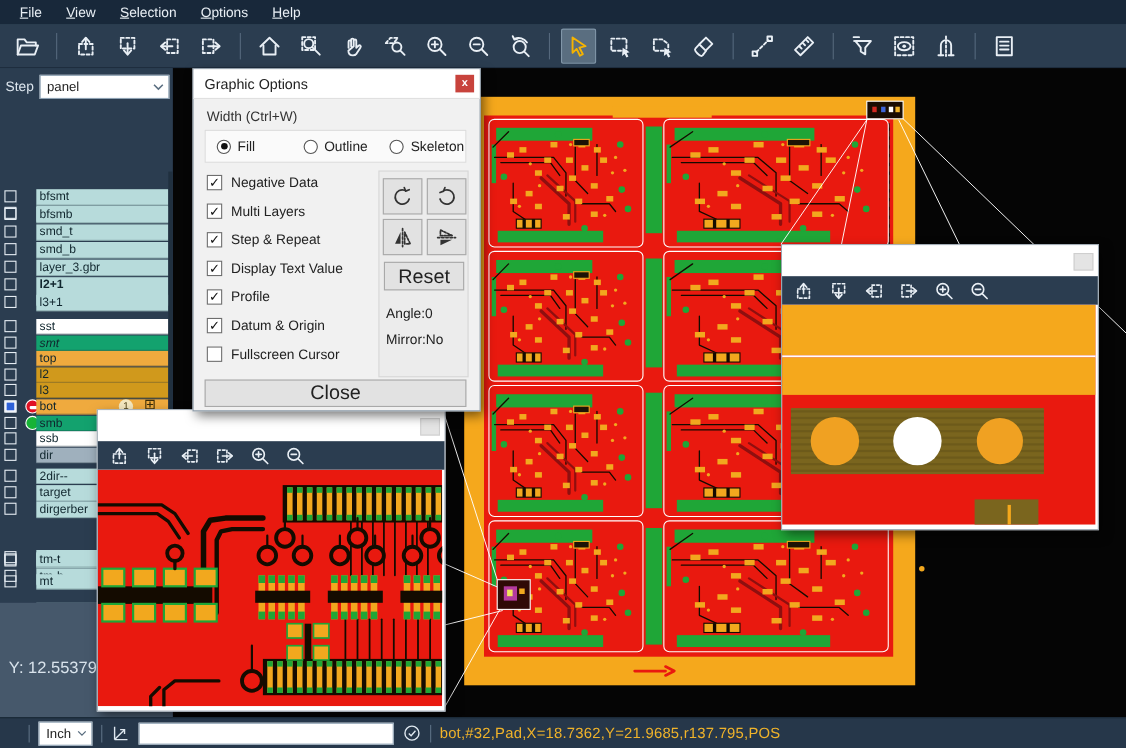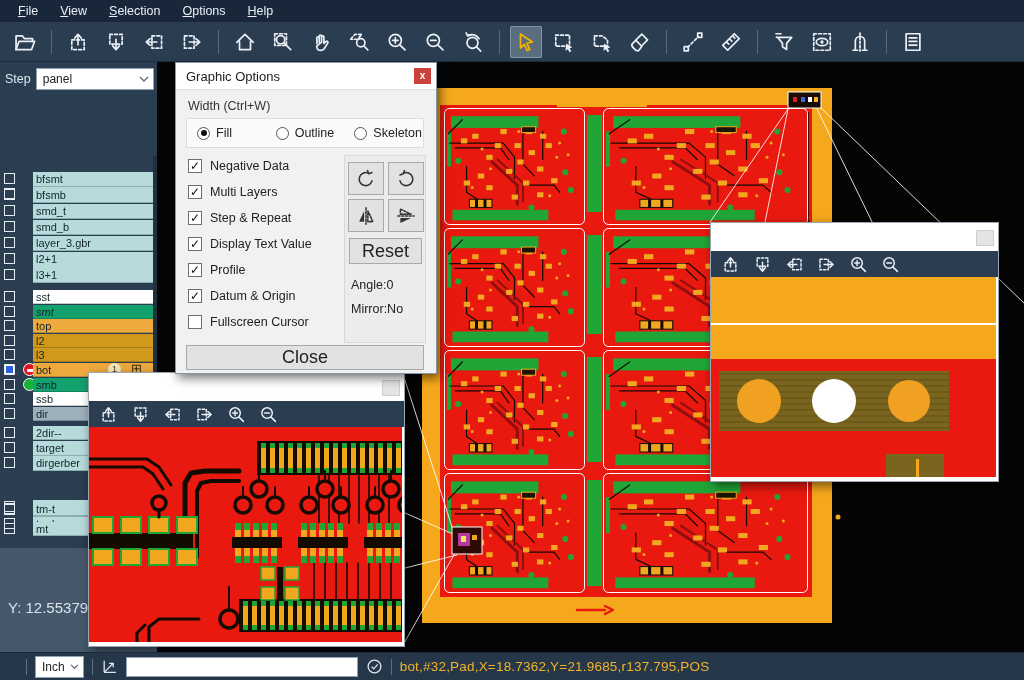--- a/index.html
+++ b/index.html
@@ -782,21 +782,21 @@
           <span class="fld" style="background: rgb(183, 219, 219);">smd_t</span>
         </div>
         <div class="layer-row" style="top: 158px; height: 15px;">
           <span class="cb"></span>
           <span class="fld" style="background: rgb(183, 219, 219);">smd_b</span>
         </div>
         <div class="layer-row" style="top: 174px; height: 15px;">
           <span class="cb"></span>
           <span class="fld" style="background: rgb(183, 219, 219);">layer_3.gbr</span>
         </div>
-        <div class="layer-row" style="top: 190px; height: 26px;">
+        <div class="layer-row" style="top: 190px; height: 26px; font-weight: bold;">
           <span class="cb"></span>
           <span class="fld" style="background: rgb(183, 219, 219);">l2+1</span>
         </div>
         <div class="layer-row" style="top: 206px; height: 15px;">
           <span class="cb"></span>
           <span class="fld" style="background: rgb(183, 219, 219);">l3+1</span>
         </div>
         <div class="layer-row" style="top: 228px; height: 14px;">
           <span class="cb"></span>
           <span class="fld" style="background: rgb(255, 255, 255);">sst</span>

